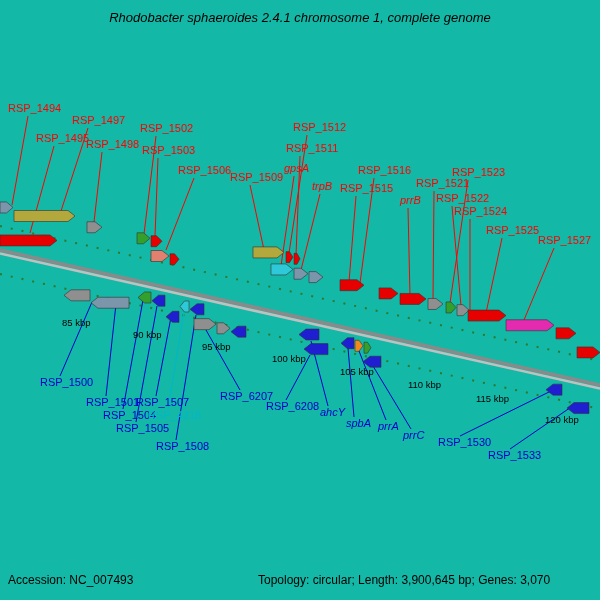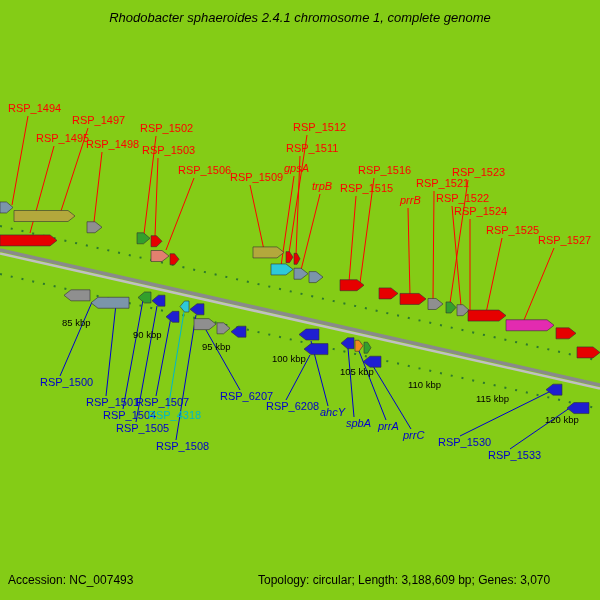--- a/index.html
+++ b/index.html
@@ -1,16 +1,16 @@
 <!DOCTYPE html>
 <html><head>
 <meta charset="utf-8">
 <style>
   html,body{margin:0;padding:0;background:#fff;}
-  .page{position:relative;width:600px;height:600px;background:#84cc16;
+  .page{position:relative;width:600px;height:600px;background:#14b8a6;
         font-family:"Liberation Sans",sans-serif;overflow:hidden;}
   .title{position:absolute;top:10px;left:0;width:100%;text-align:center;
          font-style:italic;font-size:13px;color:#000;}
   #genome-svg{position:absolute;left:0;top:0;}
   svg text{font-family:"Liberation Sans",sans-serif;}
   .footer{position:absolute;top:573px;left:0;width:100%;font-size:12px;color:#000;}
   .footer .acc{position:absolute;left:8px;top:0;text-align:right;}
   .footer .topo{position:absolute;left:258px;top:0;}
 </style>
 </head>
@@ -141,15 +141,15 @@
       <text x="133" y="338" fill="#000000" font-size="9.5">90 kbp</text>
       <text x="202" y="350" fill="#000000" font-size="9.5">95 kbp</text>
       <text x="272" y="362" fill="#000000" font-size="9.5">100 kbp</text>
       <text x="340" y="375" fill="#000000" font-size="9.5">105 kbp</text>
       <text x="408" y="388" fill="#000000" font-size="9.5">110 kbp</text>
       <text x="476" y="402" fill="#000000" font-size="9.5">115 kbp</text>
       <text x="545" y="423" fill="#000000" font-size="9.5">120 kbp</text>
     </svg>
   <div class="footer">
     <span class="acc">Accession: NC_007493</span>
-    <span class="topo">Topology: circular; Length: 3,188,609 bp; Genes: 3,070</span>
+    <span class="topo">Topology: circular; Length: 3,900,645 bp; Genes: 3,070</span>
   </div>
 </div>
 
 </body></html>

